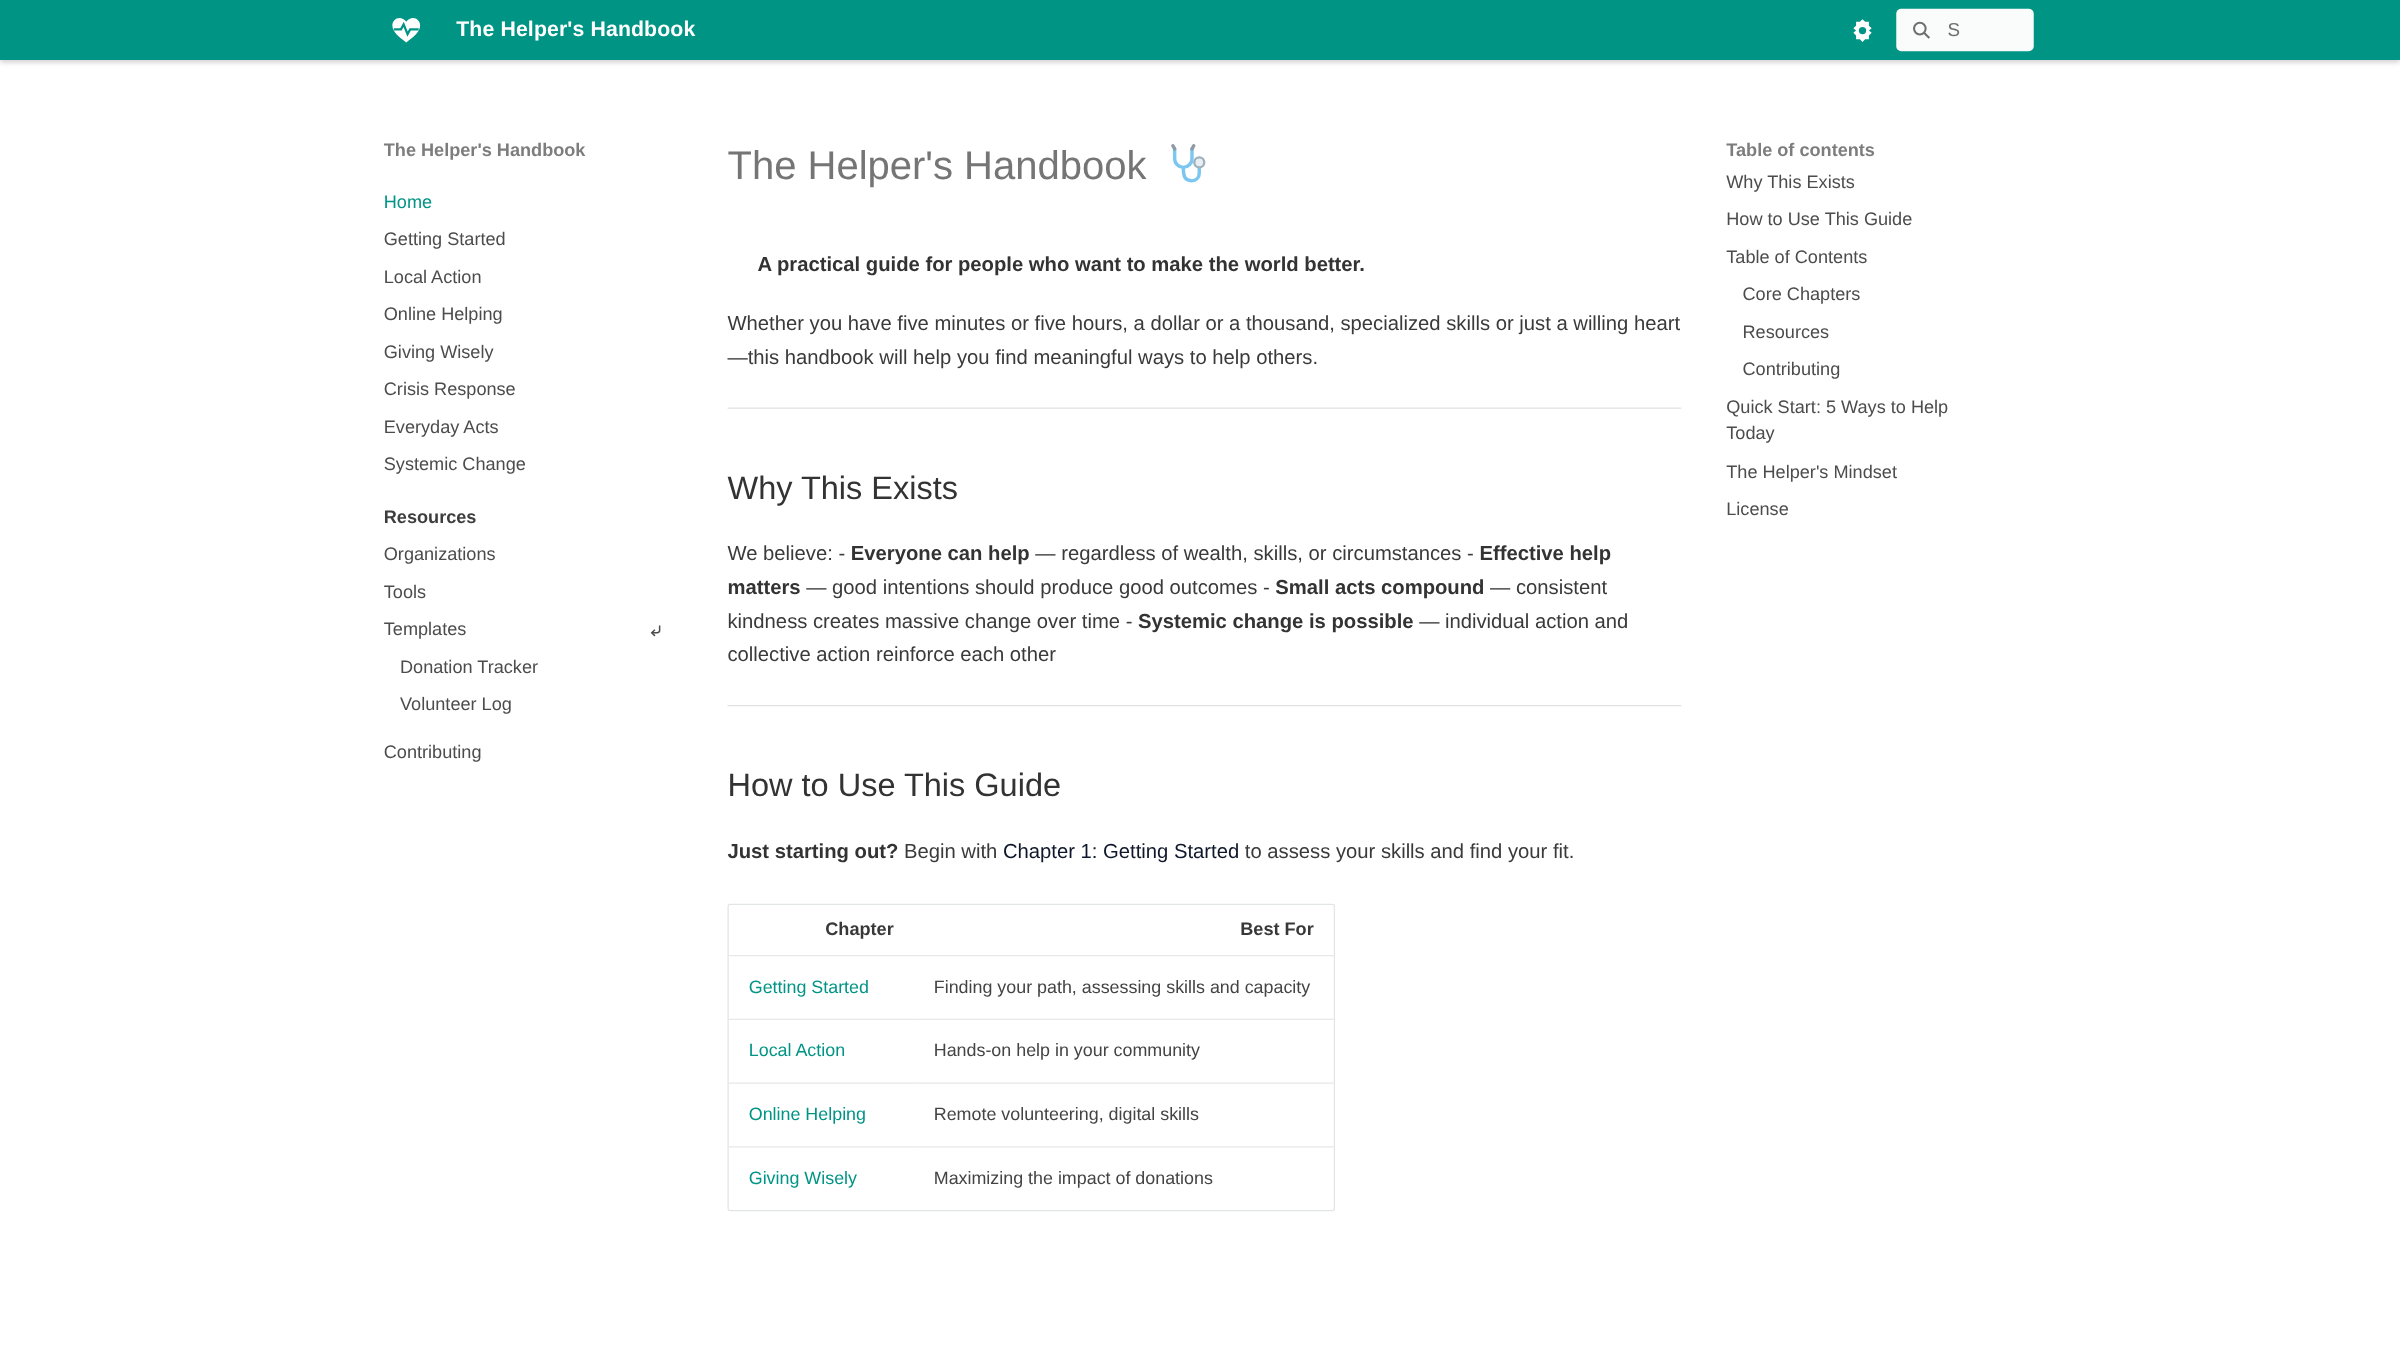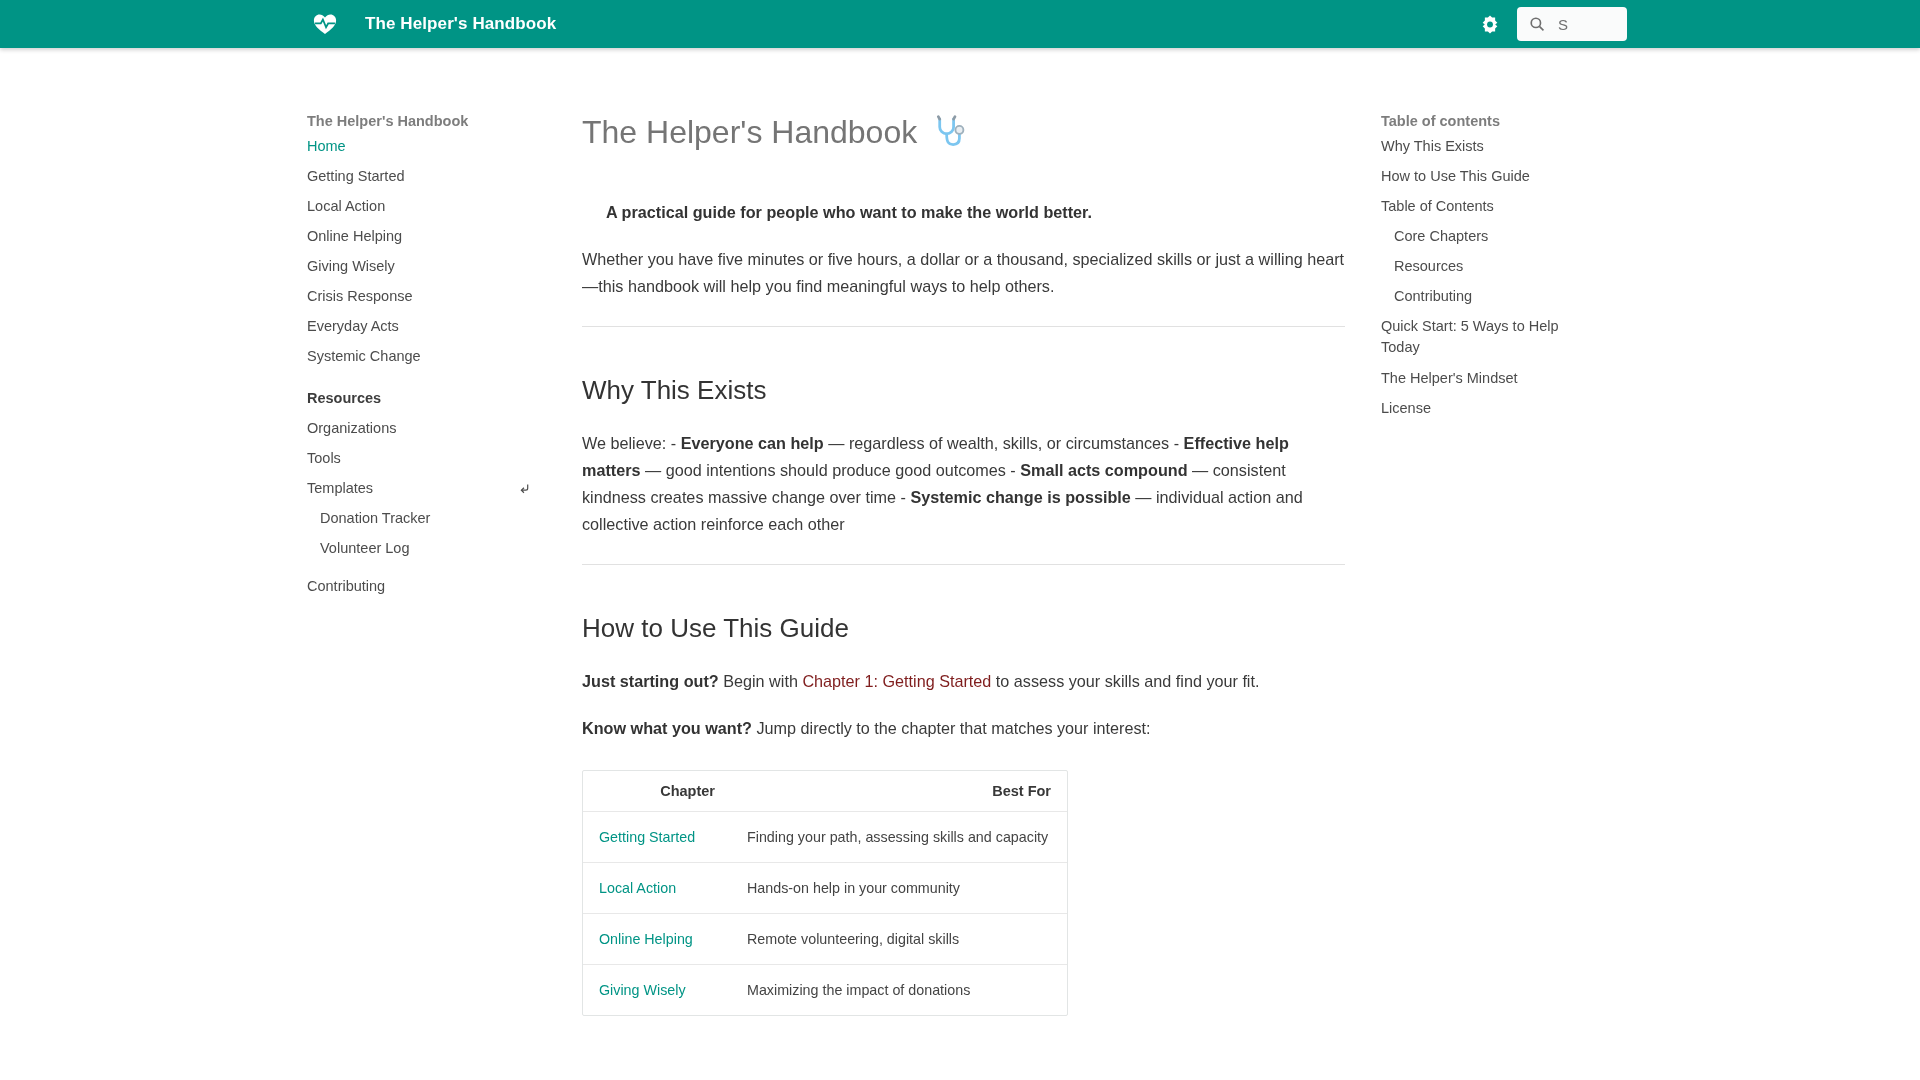--- a/index.html
+++ b/index.html
@@ -83,21 +83,21 @@
     line-height: 20px;
   }
   .nav-item {
     display: flex;
     align-items: center;
     font-size: 14.5px;
     color: #4c4c4c;
     line-height: 20px;
     padding: 5px 0;
   }
-  .nav-item.active { color: #009485; }
+  .nav-item.active { color: #009485; margin-top: 16px; }
   .nav-item.sub { padding-left: 13px; }
   .nav-section {
     font-size: 14.5px;
     font-weight: 700;
     color: #3d3d3d;
     line-height: 20px;
     padding: 5px 0;
     margin-top: 12px;
   }
   .nav-item .arrow { margin-left: auto; margin-right: 52px; display: flex; }
@@ -126,21 +126,21 @@
     line-height: 27px;
     margin: 20px 0;
     color: #3a3a3a;
   }
   .main p.lead { font-weight: 700; color: #333; margin-left: 24px; }
   .main hr {
     border: 0;
     border-top: 1px solid #e1e1e1;
     margin: 26px 0;
   }
-  .main a.link, .main .inline-link { color: #7f1d1d; }
+  .main a.link, .main .inline-link { color: #0f172a; }
   .main strong { color: #333; text-align: center; }
 
   
   table.md-table {
     border-collapse: separate;
     border-spacing: 0;
     border: 1px solid #e2e5e5;
     border-radius: 2px;
     margin-top: 28px;
     width: 486px;
@@ -244,21 +244,20 @@
 
     <hr data-interactable="false">
 
     <h2 data-interactable="false">Why This Exists</h2>
     <p data-interactable="false"><span>We believe: - </span><strong>Everyone can help</strong><span> — regardless of wealth, skills, or circumstances - </span><strong>Effective help matters</strong><span> — good intentions should produce good outcomes - </span><strong>Small acts compound</strong><span> — consistent kindness creates massive change over time - </span><strong>Systemic change is possible</strong><span> — individual action and collective action reinforce each other</span></p>
 
     <hr data-interactable="false">
 
     <h2 data-interactable="false">How to Use This Guide</h2>
     <p data-interactable="false"><strong>Just starting out?</strong><span> Begin with </span><a class="inline-link" data-interactable="true">Chapter 1: Getting Started</a><span> to assess your skills and find your fit.</span></p>
-    <p data-interactable="false"><strong>Know what you want?</strong><span> Jump directly to the chapter that matches your interest:</span></p>
 
     <table class="md-table" data-interactable="false">
       <thead>
         <tr data-interactable="false">
           <th data-interactable="false">Chapter</th>
           <th data-interactable="false">Best For</th>
         </tr>
       </thead>
       <tbody>
         <tr data-interactable="false">

